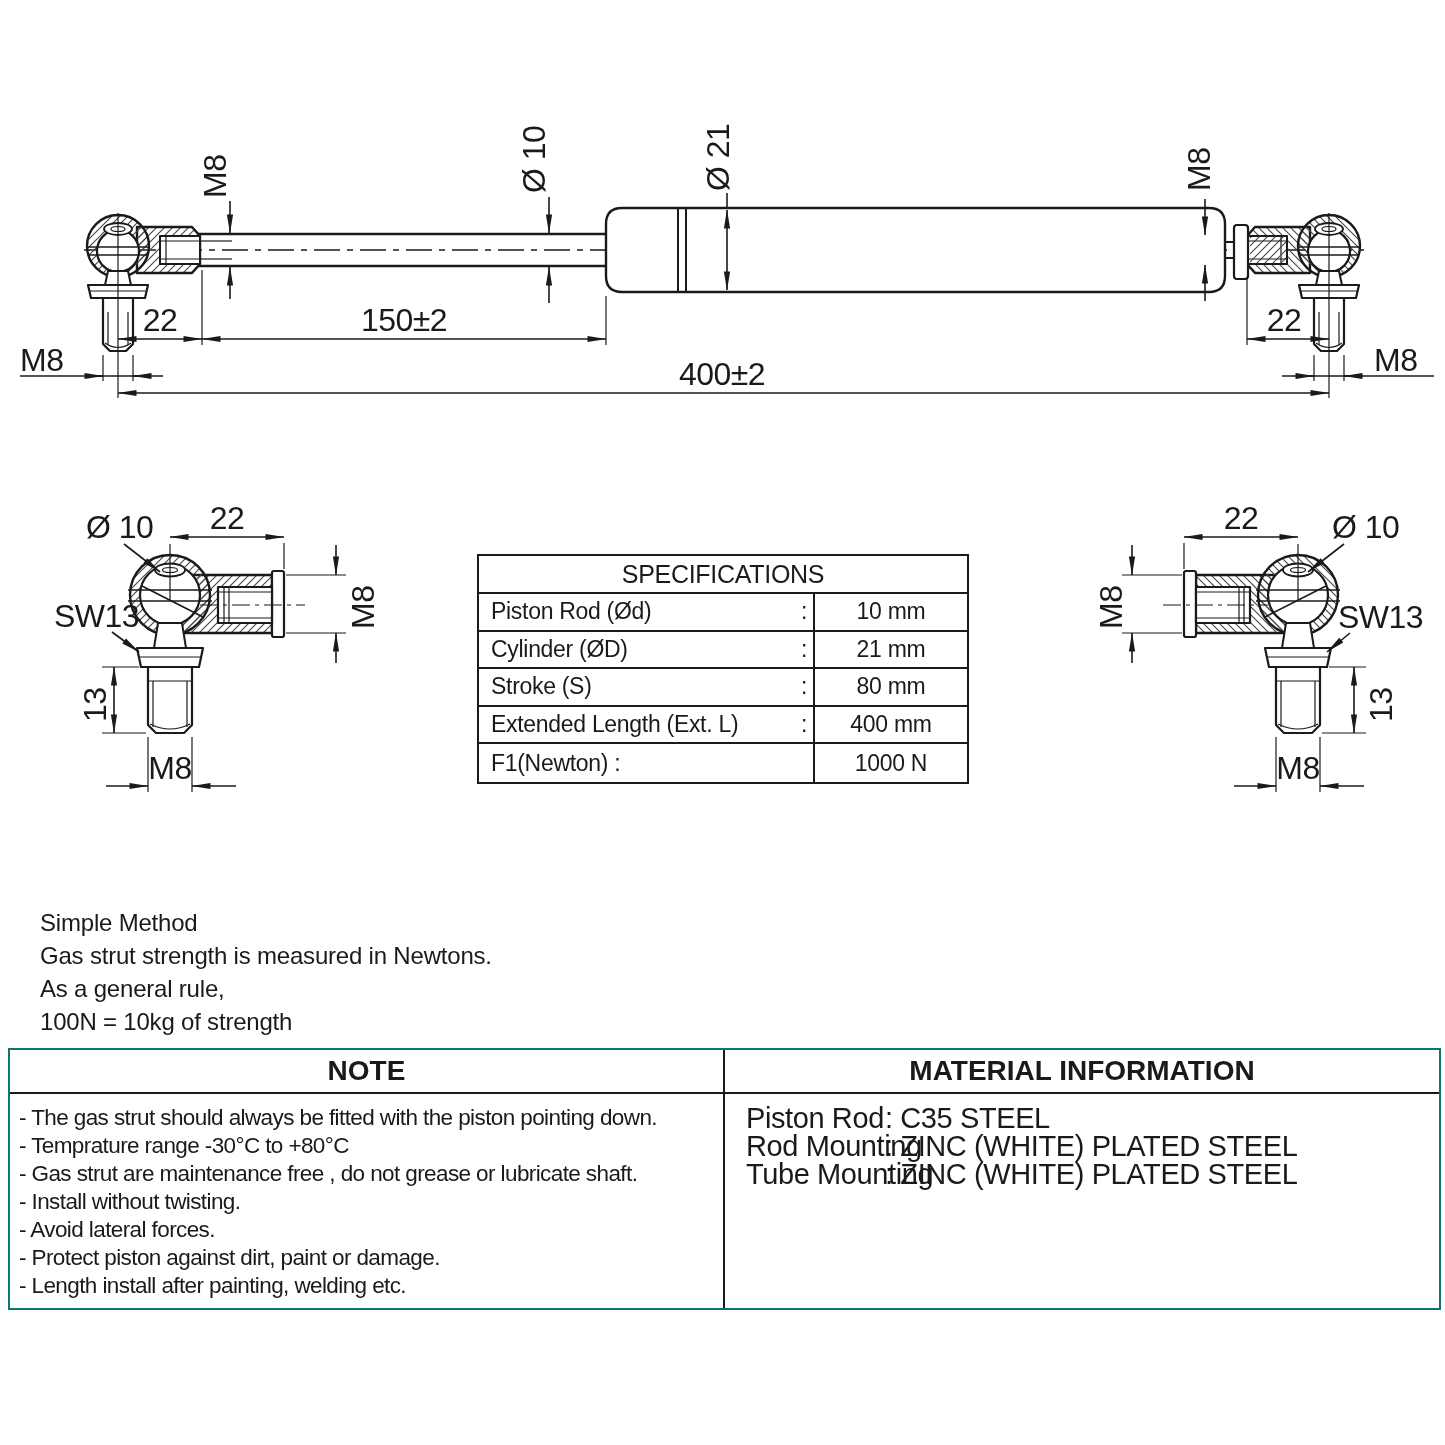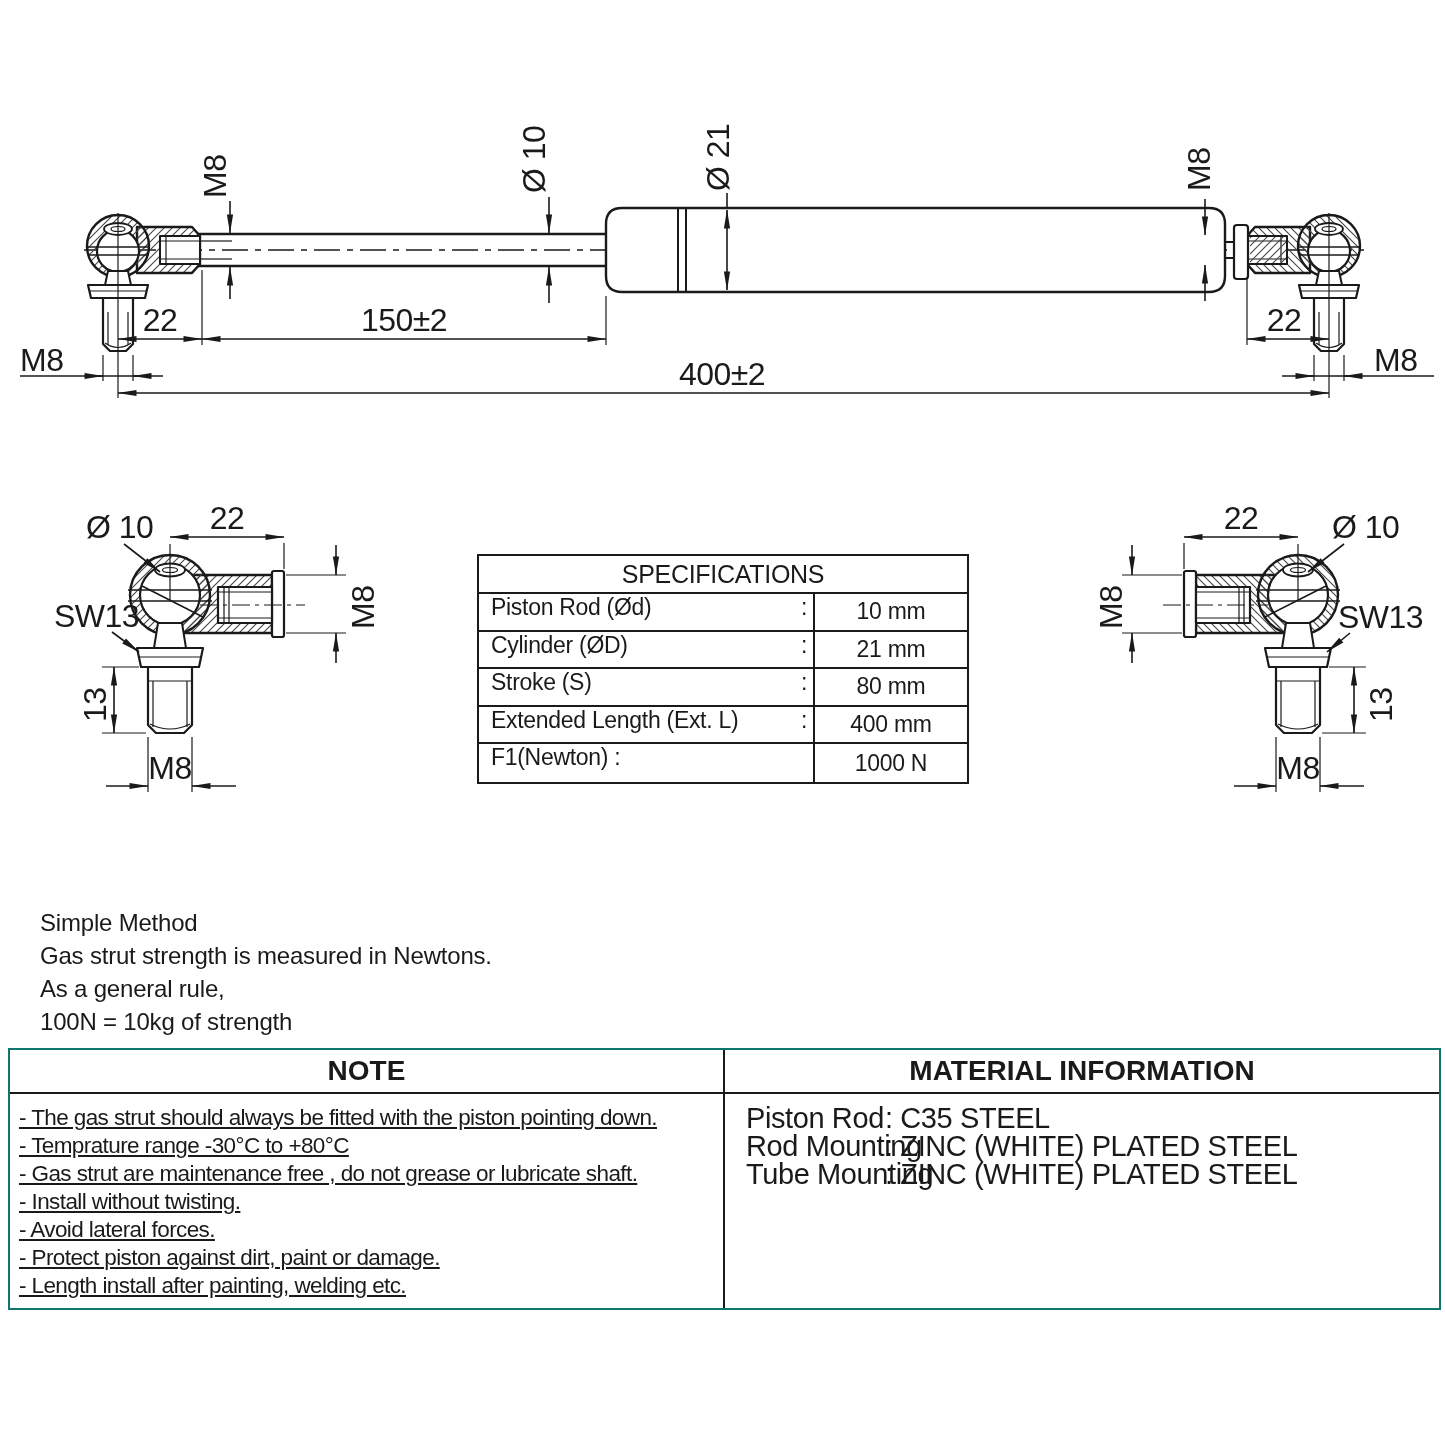--- a/index.html
+++ b/index.html
@@ -16,39 +16,39 @@
     left:477px; top:554px; width:488px; height:226px;
     border:2px solid #1a1a1a; display:grid; grid-template-rows:38px repeat(5,1fr);
     font-size:23px; letter-spacing:-0.3px;
   }
   #spec-table .sp-header {
     border-bottom:2px solid #1a1a1a; display:flex; align-items:center; justify-content:center;
     font-size:25px;
   }
   .sp-row { display:grid; grid-template-columns:336px 1fr; border-bottom:2px solid #1a1a1a; }
   .sp-row:last-child { border-bottom:none; }
-  .sp-label { display:flex; justify-content:space-between;
+  .sp-label { display:flex; align-items:center; justify-content:space-between;
     padding:0 6px 0 12px; border-right:2px solid #1a1a1a; white-space:nowrap; overflow:hidden; }
   .sp-value { display:flex; align-items:center; justify-content:center;border-radius:15px; }
 
   
   #method { left:40px; top:906px; font-size:24px; line-height:33px; letter-spacing:-0.2px; }
   .bold { font-weight:normal; }
 
   
   #bottom-table {
     left:8px; top:1048px; width:1429px; height:258px; border:2px solid #0f766e;
     display:grid; grid-template-columns:715px 1fr; grid-template-rows:44px 1fr;
   }
   .bt-header { display:flex; align-items:center; justify-content:center;
     font-weight:bold; font-size:28px; border-bottom:2px solid #1a1a1a; }
   .bt-right-border { border-right:2px solid #1a1a1a; }
   #note-cell { padding:10px 4px 0 9px; font-size:22.5px; line-height:28px;
     letter-spacing:-0.6px; overflow:hidden; }
-  #note-cell div { white-space:nowrap;text-decoration:underline; }
+  #note-cell div { white-space:nowrap; }
   #material-cell { padding:10px 0 0 21px; font-size:29px; line-height:28px; letter-spacing:-0.4px; }
   .mat-row { display:grid; grid-template-columns:139px auto; white-space:nowrap; }
 </style>
 </head>
 <body>
 
 <div id="page">
 
 <svg width="1445" height="1445" viewBox="0 0 1445 1445" class="abs" style="left:0;top:0">
   <defs>

